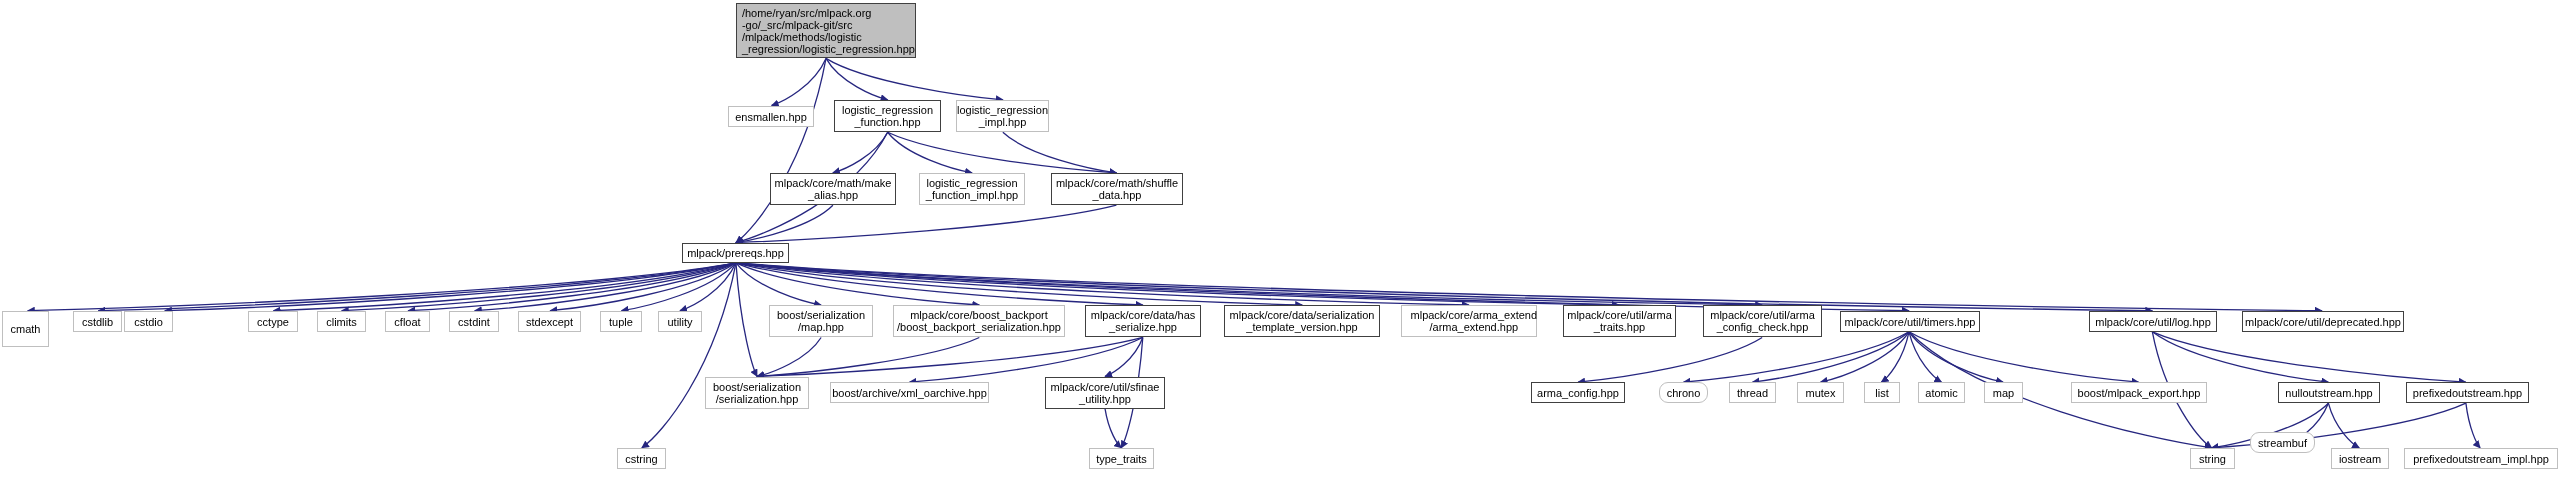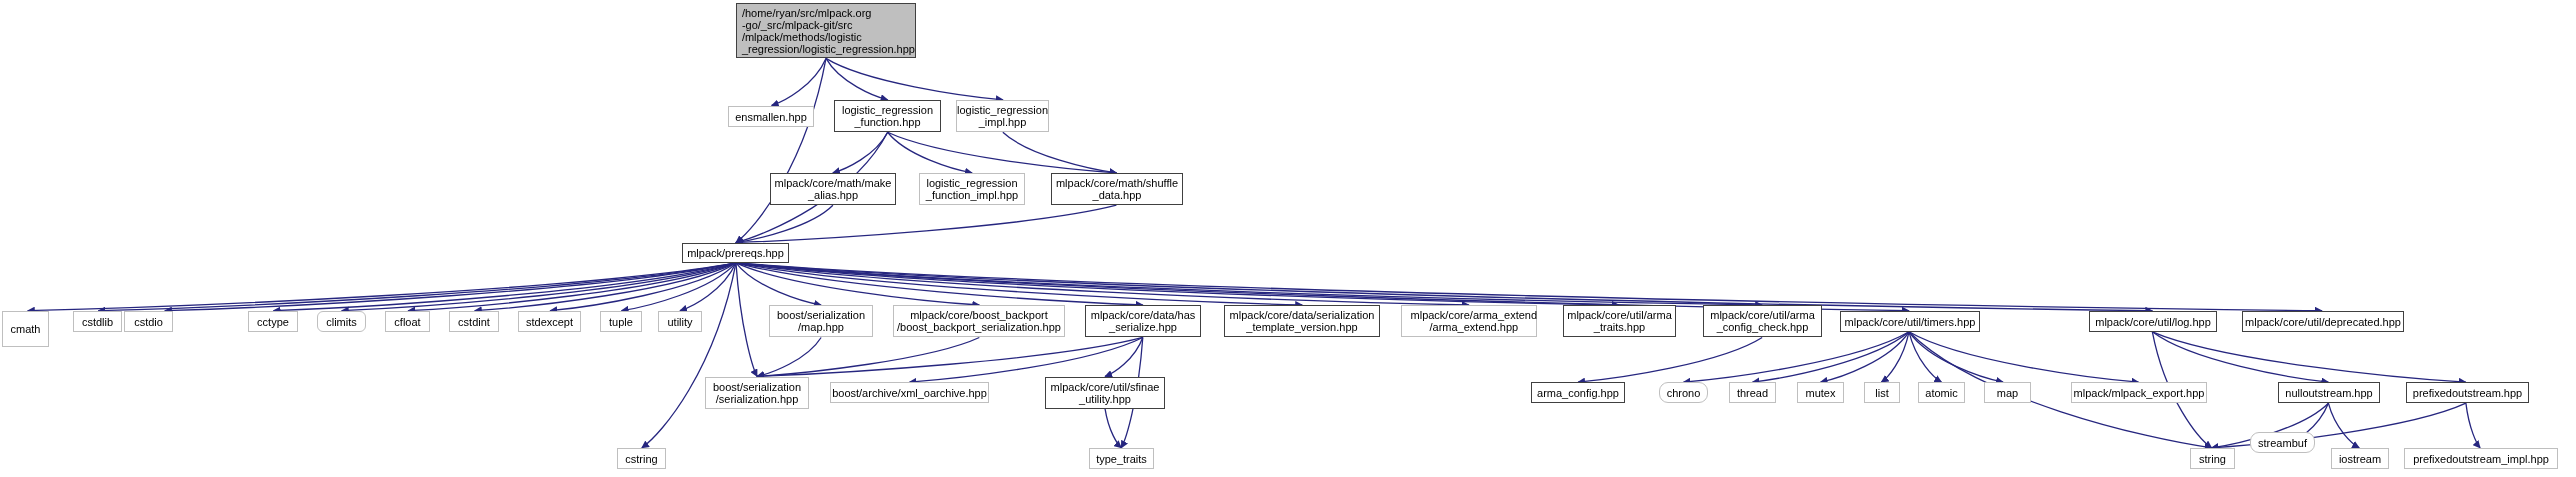--- a/index.html
+++ b/index.html
@@ -115,21 +115,21 @@
 _alias.hpp</div>
       <div class="node" style="left: 919px; top: 173px; width: 106px; height: 32px;">logistic_regression
 _function_impl.hpp</div>
       <div class="node bold" style="left: 1051px; top: 173px; width: 132px; height: 32px;">mlpack/core/math/shuffle
 _data.hpp</div>
       <div class="node bold" style="left: 682px; top: 243px; width: 107px; height: 20px;">mlpack/prereqs.hpp</div>
       <div class="node" style="left: 2px; top: 311px; width: 47px; height: 36px;">cmath</div>
       <div class="node" style="left: 73px; top: 311px; width: 49px; height: 21px;">cstdlib</div>
       <div class="node" style="left: 124px; top: 311px; width: 49px; height: 21px;">cstdio</div>
       <div class="node" style="left: 248px; top: 311px; width: 50px; height: 21px;">cctype</div>
-      <div class="node" style="left: 317px; top: 311px; width: 49px; height: 21px; border-radius: 6px;">climits</div>
+      <div class="node" style="left: 317px; top: 311px; width: 49px; height: 21px;">climits</div>
       <div class="node" style="left: 385px; top: 311px; width: 45px; height: 21px;">cfloat</div>
       <div class="node" style="left: 449px; top: 311px; width: 50px; height: 21px;">cstdint</div>
       <div class="node" style="left: 518px; top: 311px; width: 63px; height: 21px;">stdexcept</div>
       <div class="node" style="left: 600px; top: 311px; width: 42px; height: 21px;">tuple</div>
       <div class="node" style="left: 658px; top: 311px; width: 44px; height: 21px;">utility</div>
       <div class="node" style="left: 769px; top: 305px; width: 104px; height: 32px;">boost/serialization
 /map.hpp</div>
       <div class="node" style="left: 893px; top: 305px; width: 172px; height: 32px;">mlpack/core/boost_backport
 /boost_backport_serialization.hpp</div>
       <div class="node bold" style="left: 1085px; top: 305px; width: 116px; height: 32px;">mlpack/core/data/has
@@ -149,22 +149,22 @@
 /serialization.hpp</div>
       <div class="node" style="left: 830px; top: 382px; width: 159px; height: 21px;">boost/archive/xml_oarchive.hpp</div>
       <div class="node bold" style="left: 1045px; top: 377px; width: 120px; height: 32px;">mlpack/core/util/sfinae
 _utility.hpp</div>
       <div class="node bold" style="left: 1531px; top: 382px; width: 94px; height: 21px;">arma_config.hpp</div>
       <div class="node" style="left: 1659px; top: 382px; width: 49px; height: 21px; border-radius: 9px;">chrono</div>
       <div class="node" style="left: 1729px; top: 382px; width: 47px; height: 21px;">thread</div>
       <div class="node" style="left: 1797px; top: 382px; width: 47px; height: 21px;">mutex</div>
       <div class="node" style="left: 1864px; top: 382px; width: 36px; height: 21px;">list</div>
       <div class="node" style="left: 1918px; top: 382px; width: 47px; height: 21px;">atomic</div>
-      <div class="node" style="left: 1984px; top: 382px; width: 47px; height: 21px;">map</div>
-      <div class="node" style="left: 2071px; top: 382px; width: 136px; height: 21px;">mlpack/mlpack_export.hpp</div>
+      <div class="node" style="left: 1984px; top: 382px; width: 39px; height: 21px;">map</div>
+      <div class="node" style="left: 2071px; top: 382px; width: 136px; height: 21px;">boost/mlpack_export.hpp</div>
       <div class="node bold" style="left: 2278px; top: 382px; width: 102px; height: 21px;">nulloutstream.hpp</div>
       <div class="node bold" style="left: 2406px; top: 382px; width: 123px; height: 21px;">prefixedoutstream.hpp</div>
       <div class="node" style="left: 617px; top: 448px; width: 49px; height: 21px;">cstring</div>
       <div class="node" style="left: 1089px; top: 448px; width: 65px; height: 21px;">type_traits</div>
       <div class="node" style="left: 2190px; top: 448px; width: 45px; height: 21px;">string</div>
       <div class="node" style="left: 2250px; top: 432px; width: 65px; height: 21px; border-radius: 9px;">streambuf</div>
       <div class="node" style="left: 2331px; top: 448px; width: 58px; height: 21px;">iostream</div>
       <div class="node" style="left: 2404px; top: 448px; width: 154px; height: 21px;">prefixedoutstream_impl.hpp</div>
     </div>
 </div>

